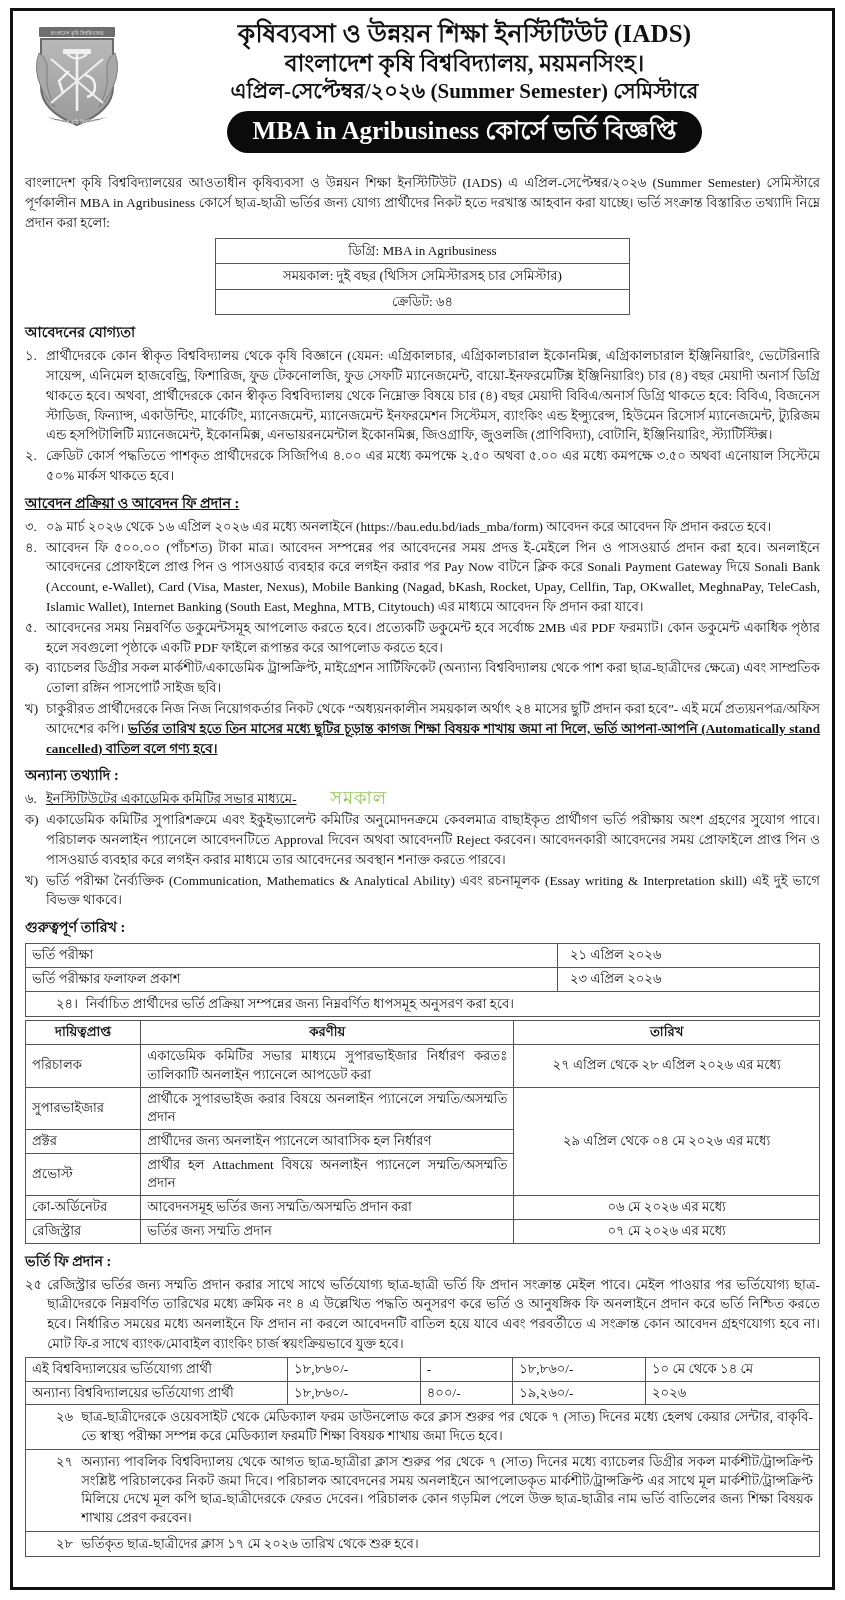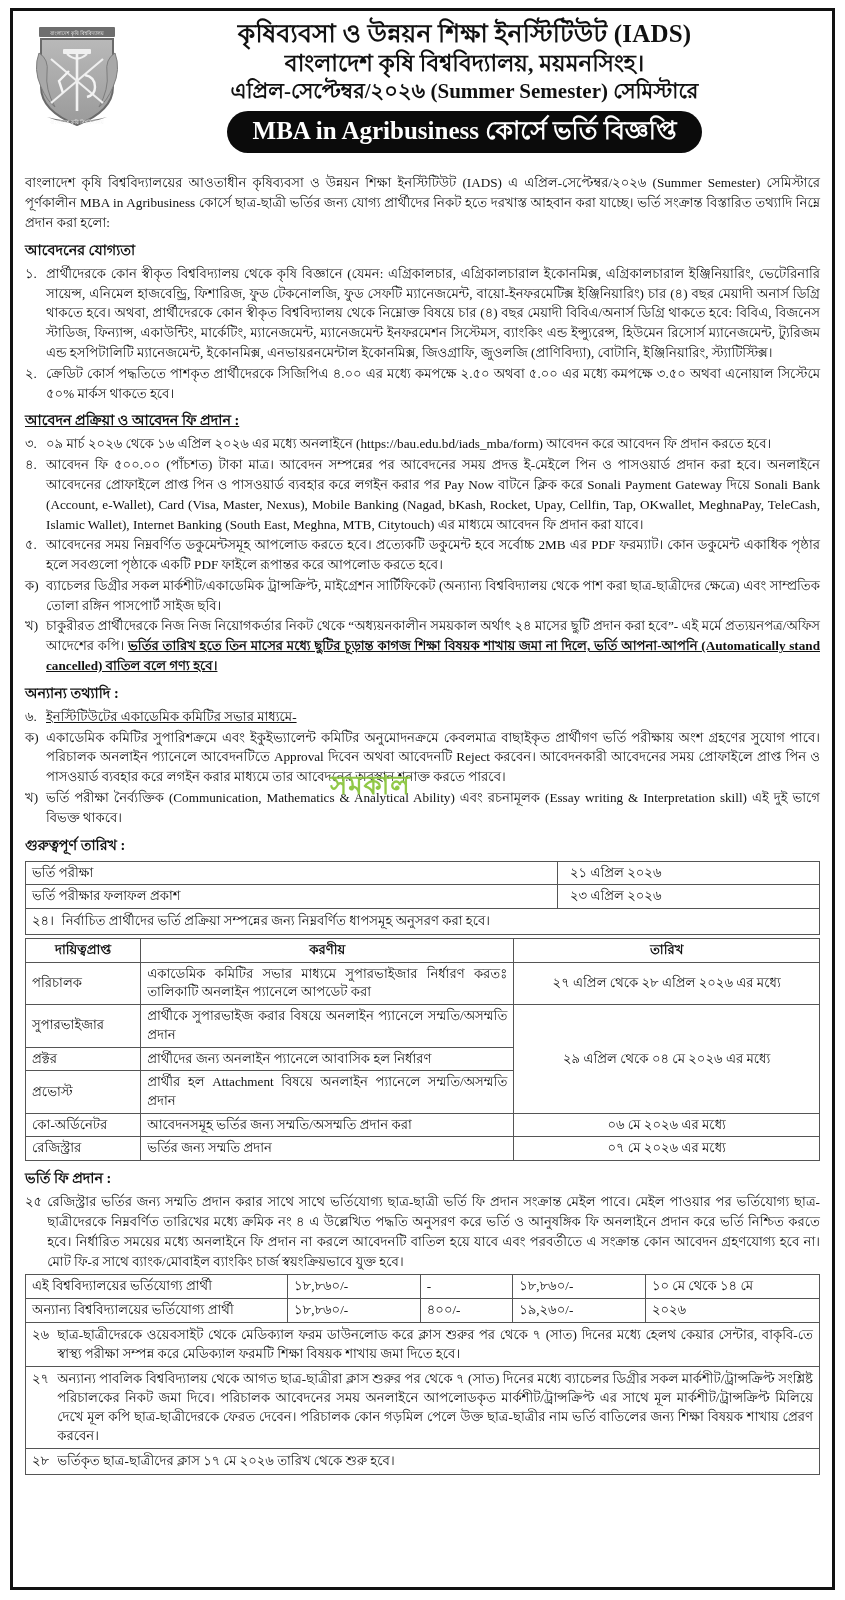--- a/index.html
+++ b/index.html
@@ -145,29 +145,30 @@
   .proc-table td.when { width: 38.5%; text-align: center; }
   .fee-table td { }
   .fee-table td.cat { text-align: left; width: 33%; }
   .note-row td {
     text-align: justify;
     padding: 3px 6px;
   }
   .note-inline {
     display: flex;
     gap: 8px;
+    margin-left: 24px;
   }
   .note-inline .n { flex: 0 0 auto; }
   
   .watermark {
     position: absolute;
     left: 330px;
-    top: 765px;
-    font-size: 26px;
-    font-weight: bold;
+    top: 784px;
+    font-size: 18px;
+    font-weight: normal;
     color: #8cc63f;
     letter-spacing: 1px;
     pointer-events: none;
     opacity: .95;
   }
 </style>
 </head>
 <body>
 
 <div id="page">
@@ -201,20 +202,33 @@
       <div class="head-text">
         <div class="h-line1">কৃষিব্যবসা ও উন্নয়ন শিক্ষা ইনস্টিটিউট (IADS)</div>
         <div class="h-line2">বাংলাদেশ কৃষি বিশ্ববিদ্যালয়, ময়মনসিংহ।</div>
         <div class="h-line3">এপ্রিল-সেপ্টেম্বর/২০২৬ (Summer Semester) সেমিস্টারে</div>
         <div class="banner">MBA in Agribusiness কোর্সে ভর্তি বিজ্ঞপ্তি</div>
       </div>
     </div>
 
     <div class="para intro">বাংলাদেশ কৃষি বিশ্ববিদ্যালয়ের আওতাধীন কৃষিব্যবসা ও উন্নয়ন শিক্ষা ইনস্টিটিউট (IADS) এ এপ্রিল-সেপ্টেম্বর/২০২৬ (Summer Semester) সেমিস্টারে পূর্ণকালীন MBA in Agribusiness কোর্সে ছাত্র-ছাত্রী ভর্তির জন্য যোগ্য প্রার্থীদের নিকট হতে দরখাস্ত আহবান করা যাচ্ছে। ভর্তি সংক্রান্ত বিস্তারিত তথ্যাদি নিম্নে প্রদান করা হলো:</div>
 
+    <table class="deg-table">
+      <tbody>
+          <tr>
+        <td>ডিগ্রি: MBA in Agribusiness</td>
+      </tr>
+      <tr>
+        <td>সময়কাল: দুই বছর (থিসিস সেমিস্টারসহ চার সেমিস্টার)</td>
+      </tr>
+      <tr>
+        <td>ক্রেডিট: ৬৪</td>
+      </tr>
+    </tbody>
+      </table>
 
     <div class="sec-head">আবেদনের যোগ্যতা</div>
     <div class="item">
       <span class="num">১.</span>
       <span class="txt">প্রার্থীদেরকে কোন স্বীকৃত বিশ্ববিদ্যালয় থেকে কৃষি বিজ্ঞানে (যেমন: এগ্রিকালচার, এগ্রিকালচারাল ইকোনমিক্স, এগ্রিকালচারাল ইঞ্জিনিয়ারিং, ভেটেরিনারি সায়েন্স, এনিমেল হাজবেন্ড্রি, ফিশারিজ, ফুড টেকনোলজি, ফুড সেফটি ম্যানেজমেন্ট, বায়ো-ইনফরমেটিক্স ইঞ্জিনিয়ারিং) চার (৪) বছর মেয়াদী অনার্স ডিগ্রি থাকতে হবে। অথবা, প্রার্থীদেরকে কোন স্বীকৃত বিশ্ববিদ্যালয় থেকে নিম্নোক্ত বিষয়ে চার (৪) বছর মেয়াদী বিবিএ/অনার্স ডিগ্রি থাকতে হবে: বিবিএ, বিজনেস স্টাডিজ, ফিন্যান্স, একাউন্টিং, মার্কেটিং, ম্যানেজমেন্ট, ম্যানেজমেন্ট ইনফরমেশন সিস্টেমস, ব্যাংকিং এন্ড ইন্স্যুরেন্স, হিউমেন রিসোর্স ম্যানেজমেন্ট, ট্যুরিজম এন্ড হসপিটালিটি ম্যানেজমেন্ট, ইকোনমিক্স, এনভায়রনমেন্টাল ইকোনমিক্স, জিওগ্রাফি, জুওলজি (প্রাণিবিদ্যা), বোটানি, ইঞ্জিনিয়ারিং, স্ট্যাটিস্টিক্স।</span>
     </div>
     <div class="item">
       <span class="num">২.</span>
       <span class="txt">ক্রেডিট কোর্স পদ্ধতিতে পাশকৃত প্রার্থীদেরকে সিজিপিএ ৪.০০ এর মধ্যে কমপক্ষে ২.৫০ অথবা ৫.০০ এর মধ্যে কমপক্ষে ৩.৫০ অথবা এনোয়াল সিস্টেমে ৫০% মার্কস থাকতে হবে।</span>
     </div>

